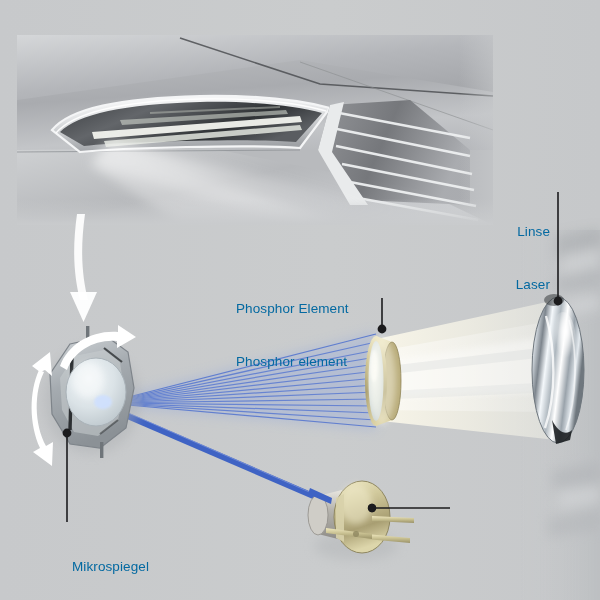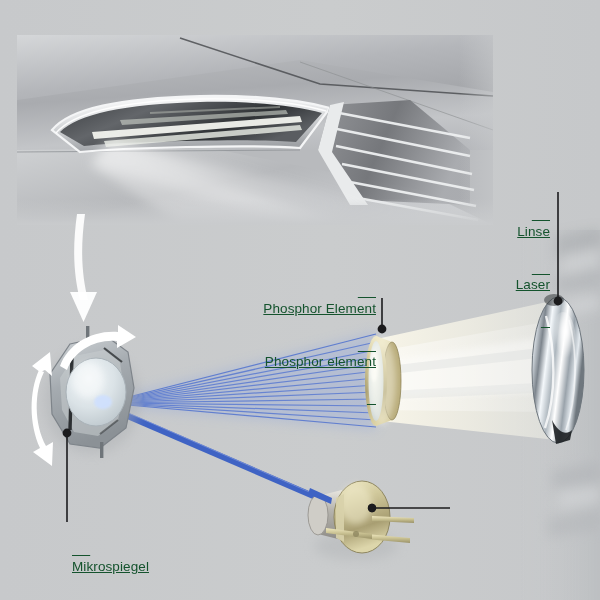--- a/index.html
+++ b/index.html
@@ -5,27 +5,27 @@
   html,body{margin:0;padding:0;}
   body{
     width:600px;height:600px;overflow:hidden;
     font-family:"Liberation Sans","DejaVu Sans",sans-serif;
     background:#c9cbcd;
   }
   #stage{position:relative;width:600px;height:600px;background:#c9cbcd;}
   svg{display:block;}
   #scene{position:absolute;left:0;top:0;width:600px;height:600px;}
   .lbl{
-    position:absolute;color:#14532d;line-height:1.18;
-    white-space:pre;letter-spacing:.1px;text-decoration:underline;
+    position:absolute;color:#0369a1;line-height:1.18;
+    white-space:pre;letter-spacing:.1px;
   }
   .lbl .de{font-size:13.5px;}
   .lbl .en{font-size:13.5px;}
   .lbl div{display:block;}
-  #lbl-phosphor{left:236px;top:263px;text-align:right;width:140px;}
+  #lbl-phosphor{left:236px;top:263px;text-align:left;width:140px;}
   #lbl-lens{left:470px;top:186px;text-align:right;width:80px;}
   #lbl-mirror{left:72px;top:521px;text-align:left;width:150px;}
   #lbl-laser{left:455px;top:497px;text-align:left;width:80px;font-size:14px;}
 </style>
 </head>
 <body>
 
 <div id="stage">
 
   <svg id="scene" viewBox="0 0 600 600">

